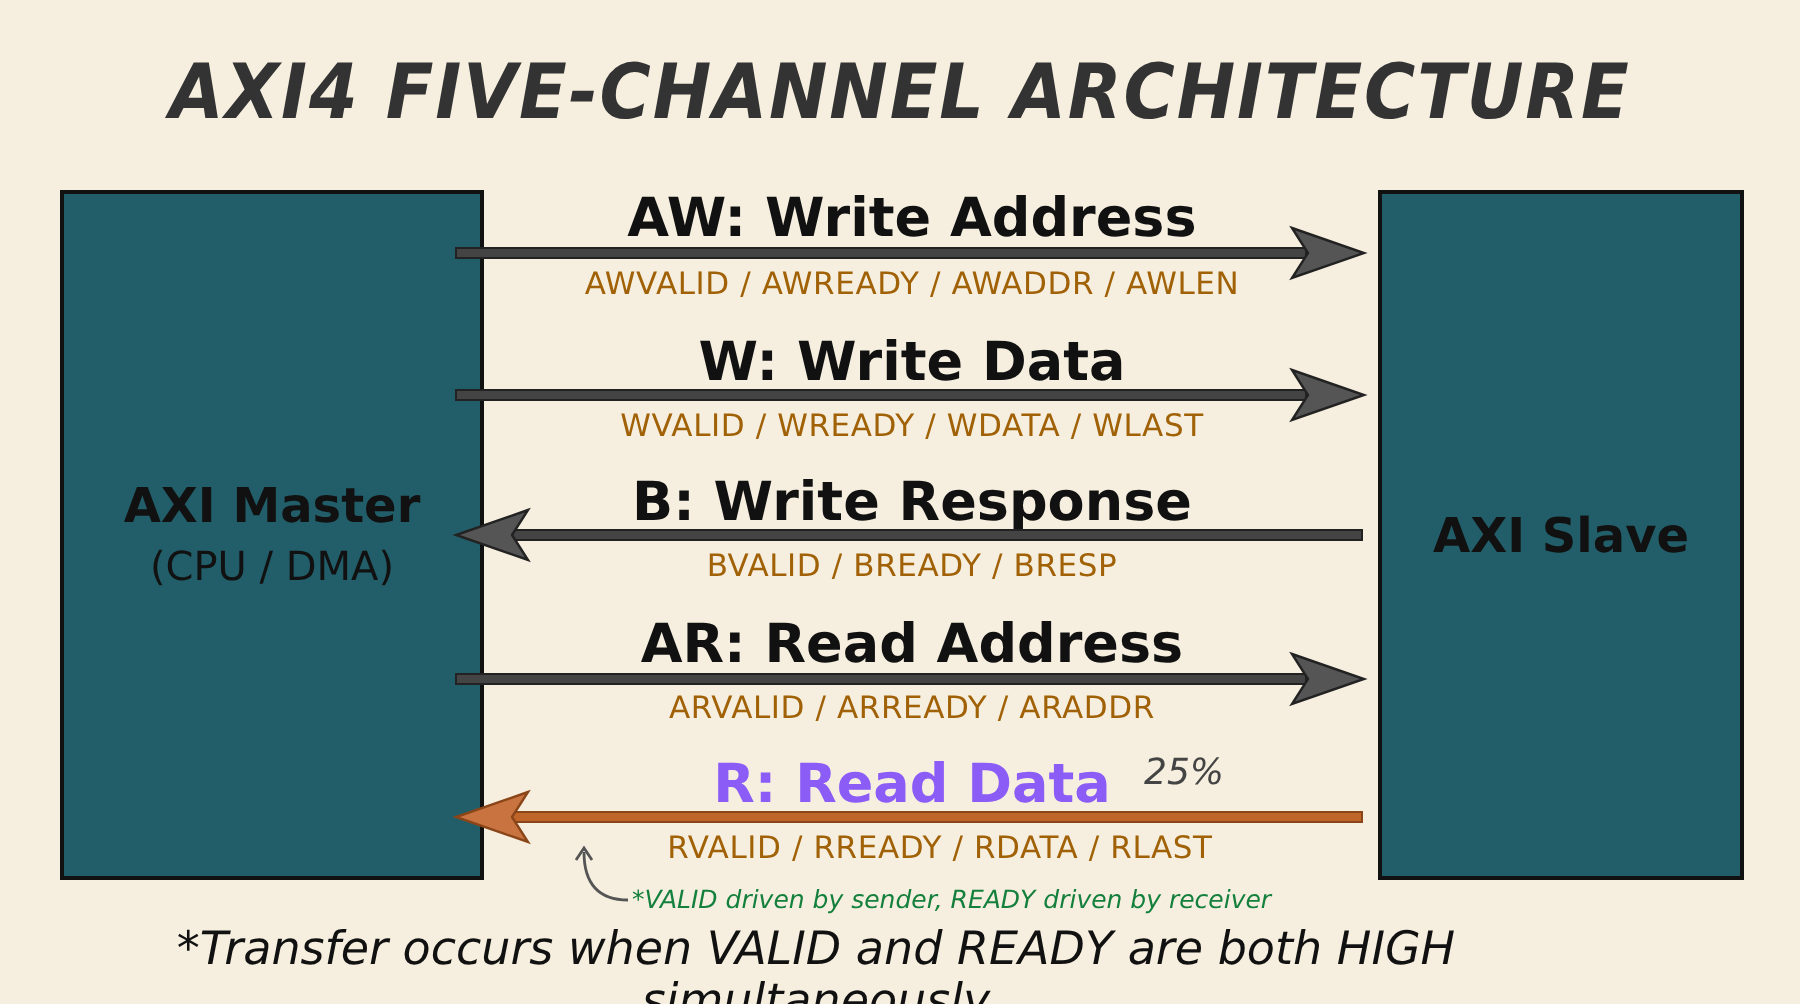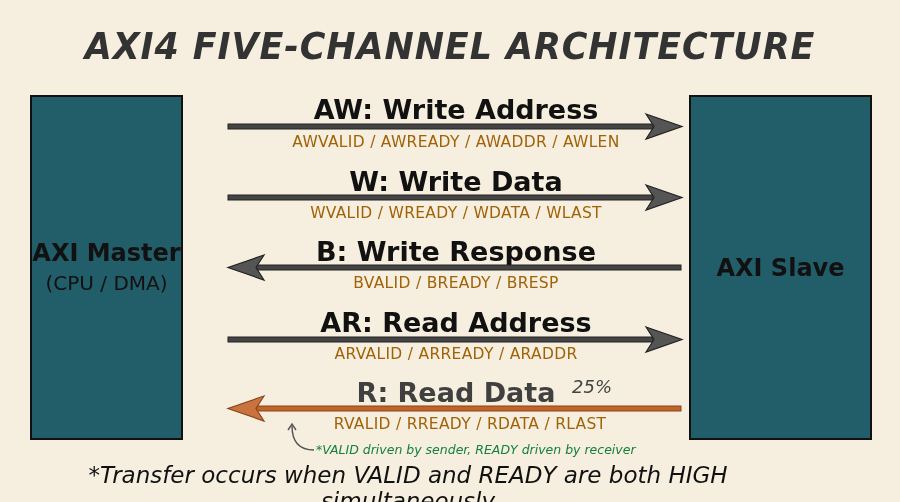--- a/index.html
+++ b/index.html
@@ -1,21 +1,21 @@
 <!DOCTYPE html>
 <html><head>
 <meta charset="utf-8">
 <style>
   html,body{margin:0;padding:0;}
   body{width:900px;height:502px;background:#f6efdf;position:relative;overflow:hidden;font-family:"DejaVu Sans",sans-serif;color:#222;}
   .title{position:absolute;top:24px;left:0;width:900px;text-align:center;font-family:"DejaVu Sans",sans-serif;font-weight:bold;font-style:italic;font-size:38px;letter-spacing:1px;color:#333;transform:scaleX(0.92);}
   .box{position:absolute;background:#225e69;border:2px solid #111;box-sizing:border-box;display:flex;flex-direction:column;align-items:center;justify-content:center;text-align:center;}
   .box .name{font-weight:bold;font-size:24px;color:#111;font-family:"DejaVu Sans",sans-serif;}
   .box .sub{font-size:20px;color:#111;margin-top:4px;line-height:1.25;}
-  #master{left:30px;top:95px;width:153px;height:345px;}
+  #master{left:30px;top:95px;width:212px;height:345px;}
   #slave{left:689px;top:95px;width:183px;height:345px;}
   .ch-label{position:absolute;left:226px;width:460px;text-align:center;font-weight:bold;font-size:27px;color:#111;}
   .sig{position:absolute;left:226px;width:460px;text-align:center;font-size:15.5px;color:#a16207;letter-spacing:0.3px;}
   .arrow{position:absolute;left:226px;width:458px;height:30px;}
   .pct{position:absolute;left:572px;top:376px;font-size:18px;color:#444;font-style:italic;}
   .note{position:absolute;left:316px;top:442px;font-size:12.5px;font-style:italic;color:#15803d;}
   .curl{position:absolute;left:284px;top:418px;width:36px;height:36px;}
   .footer{position:absolute;top:462px;left:0;width:816px;text-align:center;font-size:23px;font-style:italic;color:#111;}
 </style>
 </head>
@@ -53,21 +53,21 @@
 </svg>
 <div class="sig" style="top:274px;">BVALID / BREADY / BRESP</div>
 
 <div class="ch-label" style="top:307px;">AR: Read Address</div>
 <svg class="arrow" style="top:325px;" viewBox="0 0 458 30">
   <rect x="2" y="12" width="425" height="5" fill="#444" stroke="#222" stroke-width="1"></rect>
   <polygon points="420,2 456,14.5 420,27 428,14.5" fill="#555" stroke="#222" stroke-width="1.2"></polygon>
 </svg>
 <div class="sig" style="top:345px;">ARVALID / ARREADY / ARADDR</div>
 
-<div class="ch-label" style="top:377px;color:#404040;">R: Read Data</div>
+<div class="ch-label" style="top:377px;color:#8b5cf6;">R: Read Data</div>
 <div class="pct">25%</div>
 <svg class="arrow" style="top:394px;" viewBox="0 0 458 30">
   <rect x="30" y="12" width="425" height="5" fill="#c0652a" stroke="#8a4518" stroke-width="1"></rect>
   <polygon points="38,2 2,14.5 38,27 30,14.5" fill="#c97440" stroke="#8a4518" stroke-width="1.2"></polygon>
 </svg>
 <div class="sig" style="top:415px;left:240px;">RVALID / RREADY / RDATA / RLAST</div>
 
 <svg class="curl" viewBox="0 0 36 36">
   <path d="M30 32 Q8 32 8 8" fill="none" stroke="#555" stroke-width="1.4"></path>
   <polyline points="4,12 8,6 12,12" fill="none" stroke="#555" stroke-width="1.4"></polyline>

